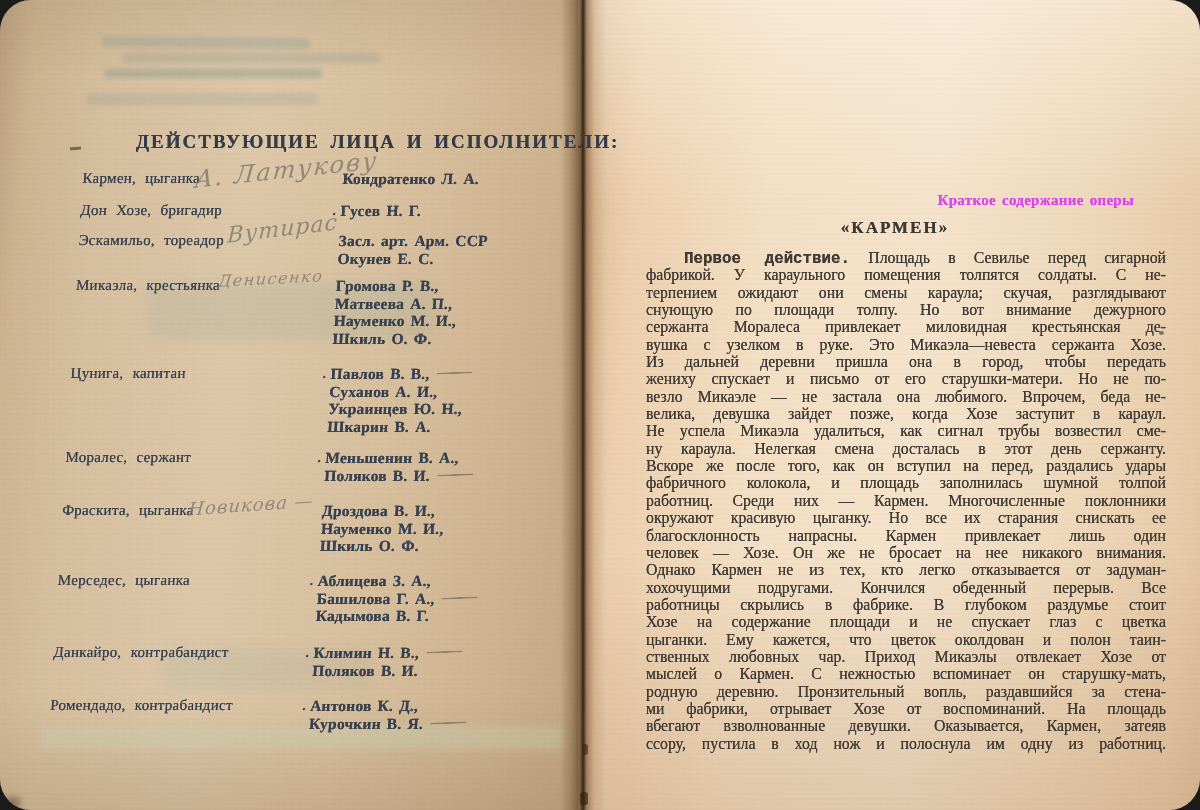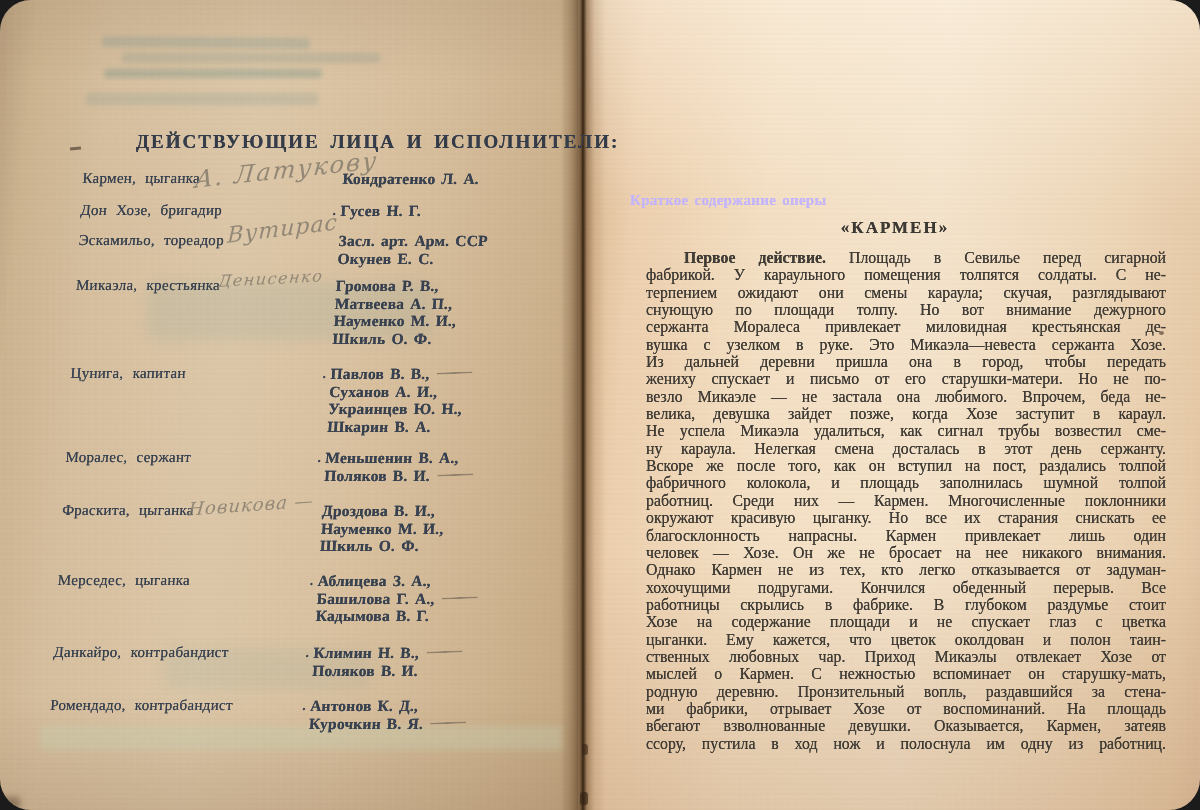--- a/index.html
+++ b/index.html
@@ -95,40 +95,40 @@
   .handwritten{
     position:absolute;color:#867d6e;font-family:"DejaVu Serif",serif;font-style:italic;
     white-space:nowrap;opacity:.85;
   }
   .cast-row:nth-of-type(1) .handwritten{left:112px;top:-14px;font-size:24px;letter-spacing:2px;transform:rotate(-6deg) skewX(-8deg);}
   .cast-row:nth-of-type(3) .handwritten{left:148px;top:-16px;font-size:22px;letter-spacing:1px;transform:rotate(-7deg) skewX(-6deg);}
   .cast-row:nth-of-type(4) .handwritten{left:142px;top:-8px;font-size:16px;letter-spacing:1.5px;transform:rotate(-3deg) skewX(-6deg);}
   .cast-row:nth-of-type(7) .handwritten{left:126px;top:-8px;font-size:18px;letter-spacing:1px;transform:rotate(-4deg) skewX(-6deg);}
   
   .synopsis-heading{
-    position:absolute;left:630px;top:192px;width:530px;text-align:left;
+    position:absolute;left:604px;top:192px;width:530px;text-align:right;
     font-size:15px;font-weight:bold;letter-spacing:.3px;word-spacing:2px;
-    color:#c4b5fd;text-shadow:0 0 .4px currentColor;
+    color:#d946ef;text-shadow:0 0 .4px currentColor;
   }
   .synopsis-sub{
     position:absolute;left:630px;top:218px;width:530px;text-align:center;
     font-size:17px;font-weight:bold;letter-spacing:2px;
     color:#3a3732;text-shadow:0 0 .4px currentColor;
   }
   .synopsis{
     position:absolute;left:646px;top:249px;width:520px;
     font-size:15.8px;color:#3e3a34;
   }
   .syn-line{
     height:17.35px;line-height:17.35px;
     text-align:justify;text-align-last:justify;
     text-shadow:0 0 .35px currentColor;overflow:visible;
   }
   .syn-indent{display:inline-block;width:38px;height:1px;}
-  .syn-lead{font-weight:bold;}
+  .syn-lead{font-weight:bold;font-family:Liberation Mono, monospace;}
 </style>
 </head>
 <body>
 
 <div class="canvas">
 
   <div class="page-left"></div>
   <div class="page-right"></div>
   <div class="fold"></div>
 
@@ -299,21 +299,21 @@
       <div class="syn-line">жениху спускает и письмо от его старушки-матери. Но не по-</div>
 
       <div class="syn-line">везло Микаэле — не застала она любимого. Впрочем, беда не-</div>
 
       <div class="syn-line">велика, девушка зайдет позже, когда Хозе заступит в караул.</div>
 
       <div class="syn-line">Не успела Микаэла удалиться, как сигнал трубы возвестил сме-</div>
 
       <div class="syn-line">ну караула. Нелегкая смена досталась в этот день сержанту.</div>
 
-      <div class="syn-line">Вскоре же после того, как он вступил на пост, раздались толпой</div>
+      <div class="syn-line">Вскоре же после того, как он вступил на перед, раздались удары</div>
 
       <div class="syn-line">фабричного колокола, и площадь заполнилась шумной толпой</div>
 
       <div class="syn-line">работниц. Среди них — Кармен. Многочисленные поклонники</div>
 
       <div class="syn-line">окружают красивую цыганку. Но все их старания снискать ее</div>
 
       <div class="syn-line">благосклонность напрасны. Кармен привлекает лишь один</div>
 
       <div class="syn-line">человек — Хозе. Он же не бросает на нее никакого внимания.</div>

